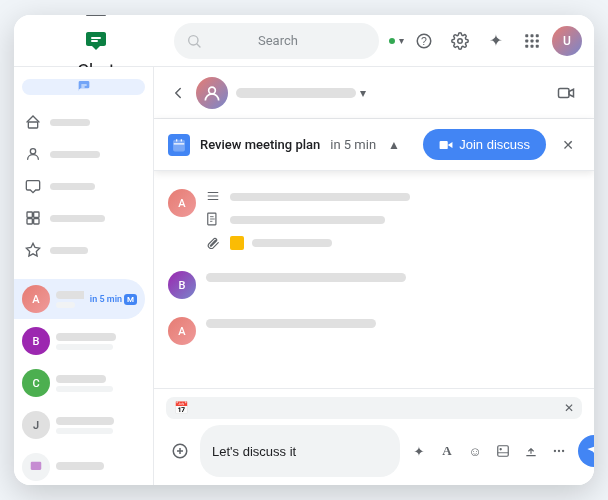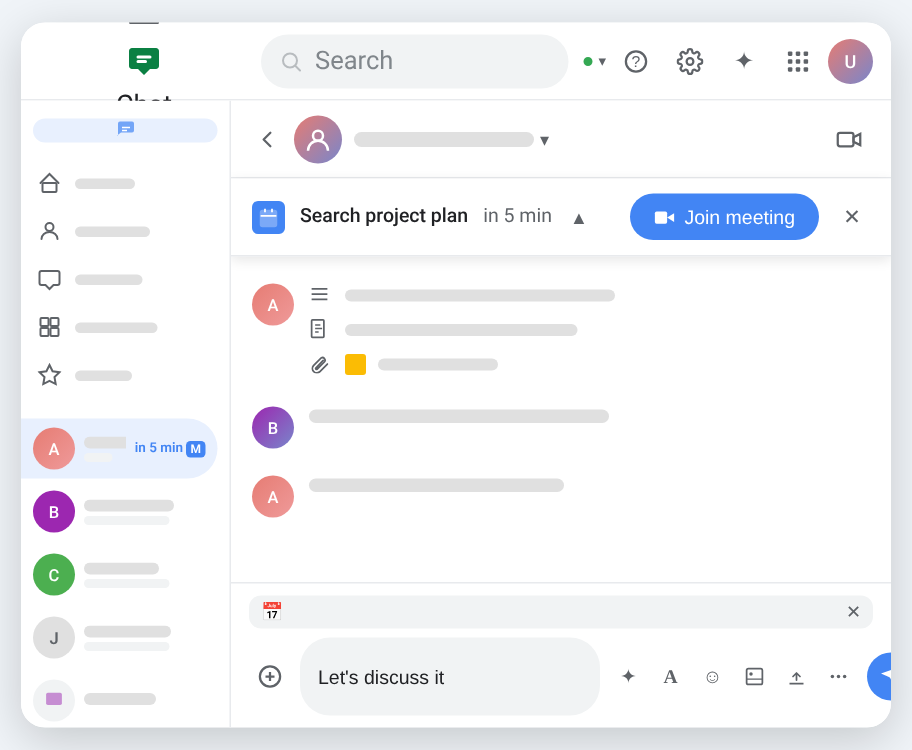--- a/index.html
+++ b/index.html
@@ -70,21 +70,22 @@
       align-items: center;
       padding: 0 12px;
       gap: 8px;
       max-width: 280px;
     }
     .search-icon-svg {
       width: 16px; height: 16px; opacity: 0.5;
     }
     .search-placeholder {
       color: #80868b;
-      font-size: 17px;
+      font-size: 13px;
+      margin-left: 48px;
     }
     .top-bar-right {
       display: flex;
       align-items: center;
       gap: 4px;
       margin-left: auto;
     }
     .status-dot {
       width: 10px; height: 10px;
       background: #34a853;
@@ -629,31 +630,31 @@
 
       <div class="meeting-banner">
         <div class="meeting-banner-icon">
           <svg width="14" height="14" viewBox="0 0 24 24" fill="white">
             <rect x="3" y="4" width="18" height="18" rx="2" fill="white" opacity="0.3" stroke="white" stroke-width="2"></rect>
             <line x1="8" y1="2" x2="8" y2="6" stroke="white" stroke-width="2"></line>
             <line x1="16" y1="2" x2="16" y2="6" stroke="white" stroke-width="2"></line>
             <line x1="3" y1="10" x2="21" y2="10" stroke="white" stroke-width="2"></line>
           </svg>
         </div>
-        <span class="meeting-banner-text">Search project plan</span>
+        <span class="meeting-banner-text">Review meeting plan</span>
         <span class="meeting-banner-time">
           <span>in 5 min</span>
         </span>
         <span class="meeting-banner-chevron">▲</span>
         <button class="join-meeting-btn">
           <svg width="14" height="14" viewBox="0 0 24 24" fill="white">
             <polygon points="23,7 15,12 23,17" fill="white"></polygon>
             <rect x="1" y="5" width="14" height="14" rx="2" fill="white"></rect>
           </svg>
-          <span>Join meeting</span>
+          <span>Join discuss</span>
         </button>
         <div class="close-banner-btn">✕</div>
       </div>
 
       <div class="messages-area">
 
         <div class="msg-row">
           <div class="msg-avatar" style="background:linear-gradient(135deg,#e67c73,#ef9a9a);margin-top:2px;">A</div>
           <div class="msg-bubble-col">
 

